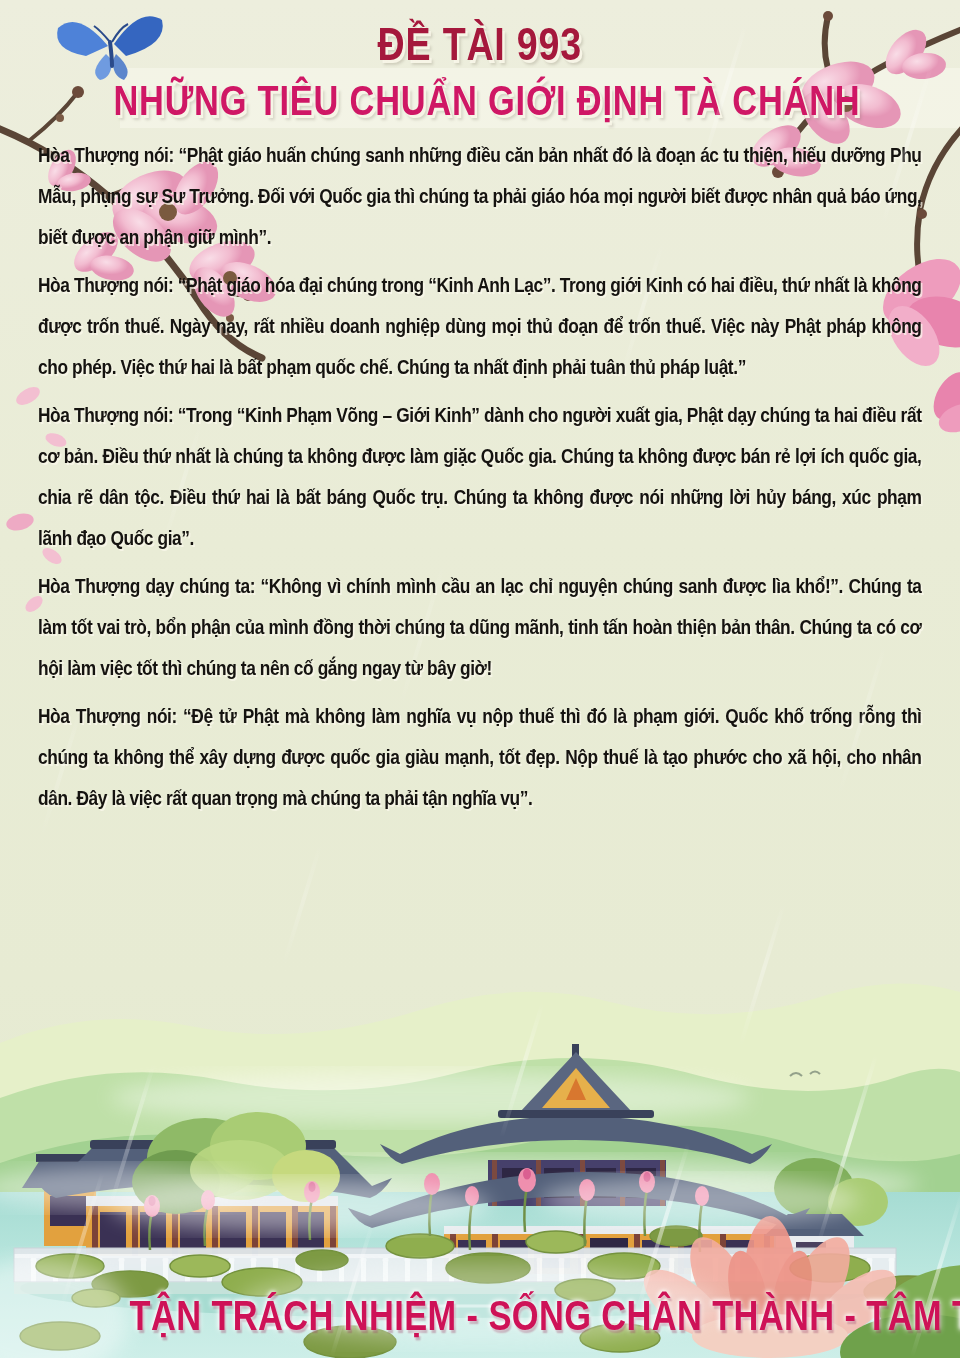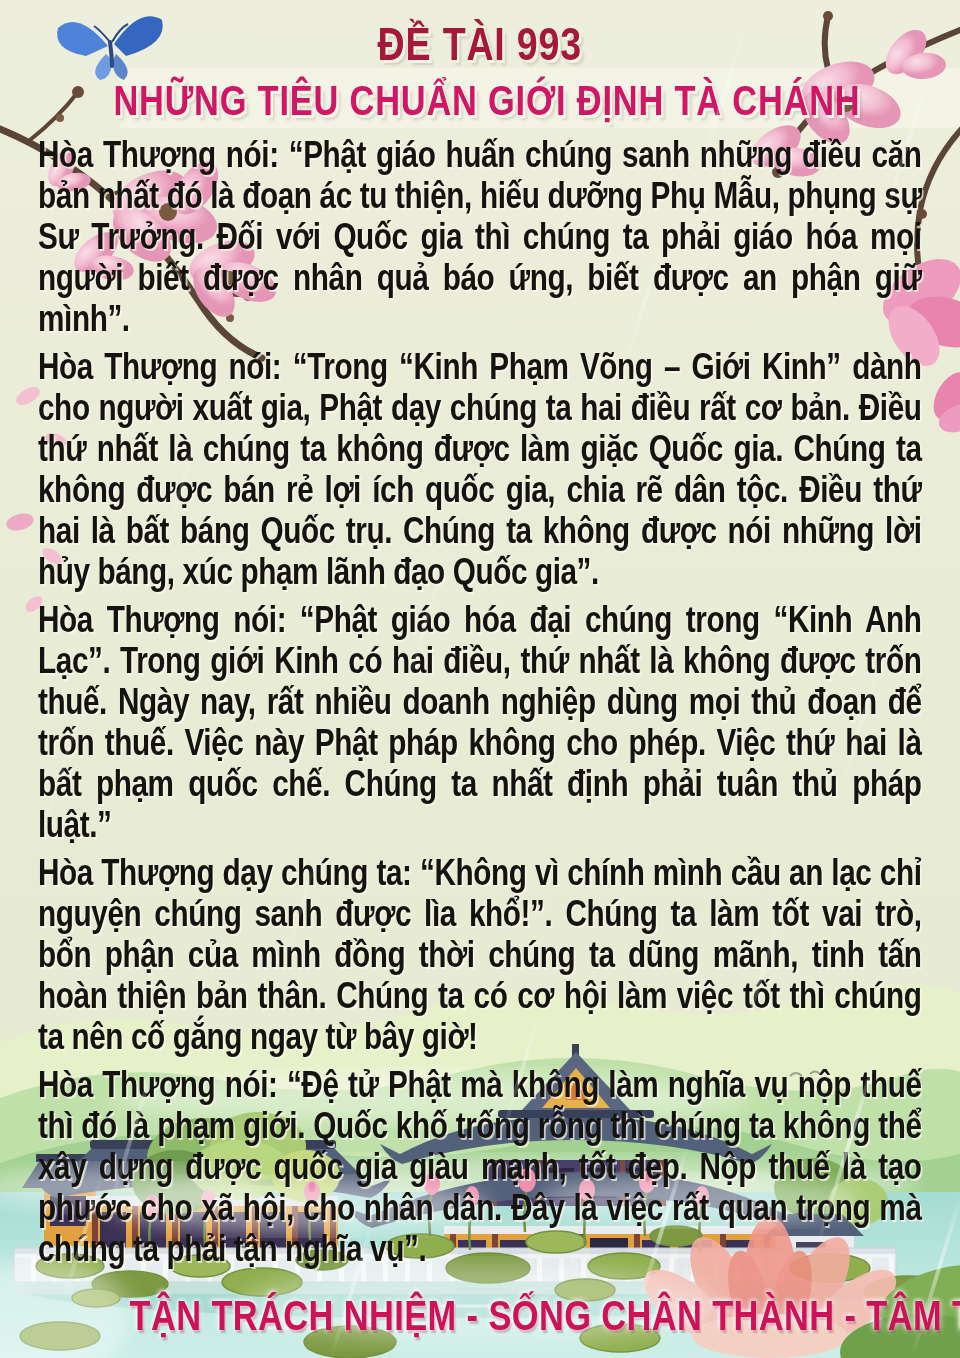--- a/index.html
+++ b/index.html
@@ -20,21 +20,21 @@
     background:rgba(252,252,244,.42);
   }
   .subtitle-row{position:absolute;top:76px;left:7px;width:100%;text-align:center;z-index:6;}
   .subtitle-row .cz{
     display:inline-block;transform:scaleX(.8);transform-origin:50% 50%;white-space:nowrap;
     font-size:43px;font-weight:bold;letter-spacing:1px;color:#cf1765;
     text-shadow:3px 3px 0 rgba(248,246,232,.95), 5px 5px 3px rgba(110,100,80,.22);
   }
   
   .content{position:absolute;top:134px;left:38px;right:38px;z-index:6;}
-  .para{margin:0 0 7px 0;color:#151310;font-weight:bold;font-size:36px;line-height:41px;}
+  .para{margin:0 0 7px 0;color:#151310;font-weight:bold;font-size:21px;line-height:41px;}
   .para .cond{
     display:block;width:121%;transform:scaleX(.826);transform-origin:0 0;
     text-align:justify;letter-spacing:-0.5px;
     text-shadow:2px 2px 0 rgba(252,250,238,.7);
   }
   
   .footer-row{position:absolute;top:1291px;left:0;width:100%;text-align:center;z-index:9;}
   .footer-row .cz{
     display:inline-block;transform:scaleX(.8);transform-origin:50% 50%;white-space:nowrap;
     font-size:43px;font-weight:bold;letter-spacing:.5px;color:#ce1257;
@@ -64,24 +64,24 @@
   </div>
   <div class="subtitle-row">
     <span class="cz">NHỮNG TIÊU CHUẨN GIỚI ĐỊNH TÀ CHÁNH</span>
   </div>
 
   <div class="content">
     <p class="para">
         <span class="cond">Hòa Thượng nói: “Phật giáo huấn chúng sanh những điều căn bản nhất đó là đoạn ác tu thiện, hiếu dưỡng Phụ Mẫu, phụng sự Sư Trưởng. Đối với Quốc gia thì chúng ta phải giáo hóa mọi người biết được nhân quả báo ứng, biết được an phận giữ mình”.</span>
       </p>
     <p class="para">
+        <span class="cond">Hòa Thượng nói: “Phật giáo hóa đại chúng trong “Kinh Anh Lạc”. Trong giới Kinh có hai điều, thứ nhất là không được trốn thuế. Ngày nay, rất nhiều doanh nghiệp dùng mọi thủ đoạn để trốn thuế. Việc này Phật pháp không cho phép. Việc thứ hai là bất phạm quốc chế. Chúng ta nhất định phải tuân thủ pháp luật.”</span>
+      </p>
+    <p class="para">
         <span class="cond">Hòa Thượng nói: “Trong “Kinh Phạm Võng – Giới Kinh” dành cho người xuất gia, Phật dạy chúng ta hai điều rất cơ bản. Điều thứ nhất là chúng ta không được làm giặc Quốc gia. Chúng ta không được bán rẻ lợi ích quốc gia, chia rẽ dân tộc. Điều thứ hai là bất báng Quốc trụ. Chúng ta không được nói những lời hủy báng, xúc phạm lãnh đạo Quốc gia”.</span>
-      </p>
-    <p class="para">
-        <span class="cond">Hòa Thượng nói: “Phật giáo hóa đại chúng trong “Kinh Anh Lạc”. Trong giới Kinh có hai điều, thứ nhất là không được trốn thuế. Ngày nay, rất nhiều doanh nghiệp dùng mọi thủ đoạn để trốn thuế. Việc này Phật pháp không cho phép. Việc thứ hai là bất phạm quốc chế. Chúng ta nhất định phải tuân thủ pháp luật.”</span>
       </p>
     <p class="para">
         <span class="cond">Hòa Thượng dạy chúng ta: “Không vì chính mình cầu an lạc chỉ nguyện chúng sanh được lìa khổ!”. Chúng ta làm tốt vai trò, bổn phận của mình đồng thời chúng ta dũng mãnh, tinh tấn hoàn thiện bản thân. Chúng ta có cơ hội làm việc tốt thì chúng ta nên cố gắng ngay từ bây giờ!</span>
       </p>
     <p class="para">
         <span class="cond">Hòa Thượng nói: “Đệ tử Phật mà không làm nghĩa vụ nộp thuế thì đó là phạm giới. Quốc khố trống rỗng thì chúng ta không thể xây dựng được quốc gia giàu mạnh, tốt đẹp. Nộp thuế là tạo phước cho xã hội, cho nhân dân. Đây là việc rất quan trọng mà chúng ta phải tận nghĩa vụ”.</span>
       </p>
   </div>
 
   <svg id="tl" class="decor" width="300" height="640" viewBox="0 0 300 640">

